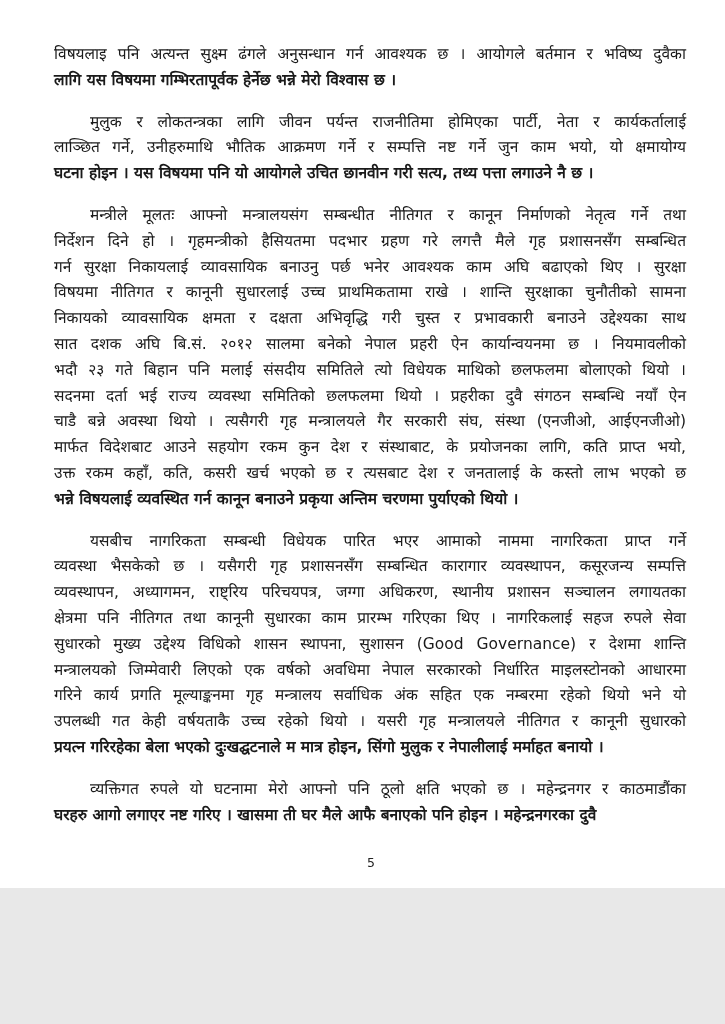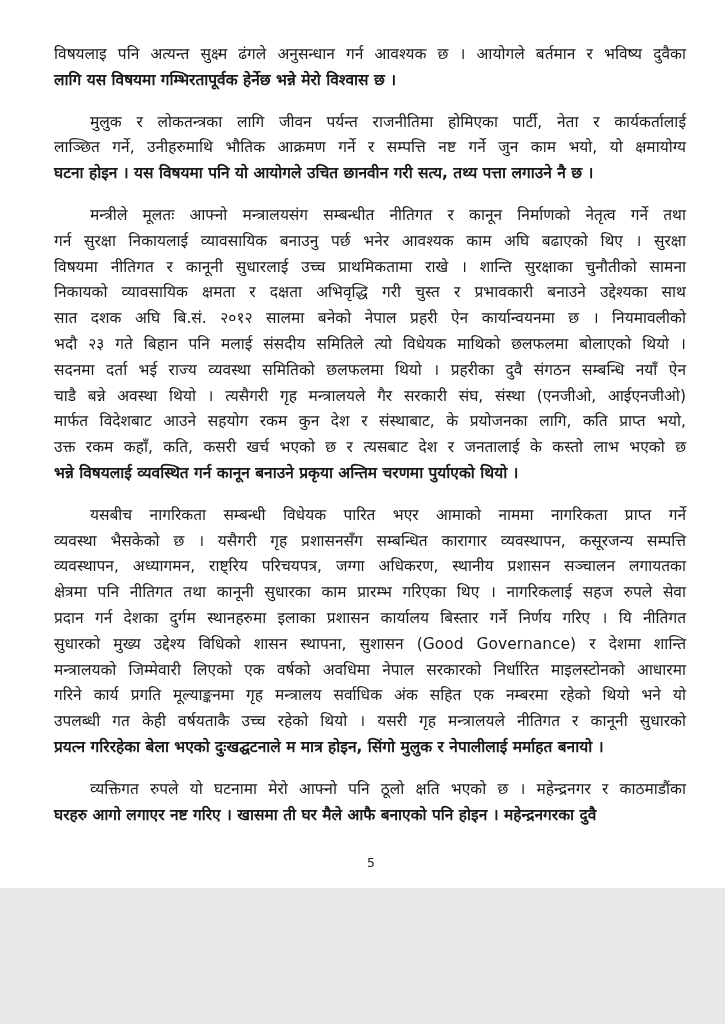--- a/index.html
+++ b/index.html
@@ -61,37 +61,37 @@
         <div class="line first">विषयलाइ पनि अत्यन्त सुक्ष्म ढंगले अनुसन्धान गर्न आवश्यक छ । आयोगले बर्तमान र भविष्य दुवैका</div>
         <div class="line last">लागि यस विषयमा गम्भिरतापूर्वक हेर्नेछ भन्ने मेरो विश्वास छ ।</div>
       </div>
       <div class="para indent">
         <div class="line first">मुलुक र लोकतन्त्रका लागि जीवन पर्यन्त राजनीतिमा होमिएका पार्टी, नेता र कार्यकर्तालाई</div>
         <div class="line">लाञ्छित गर्ने, उनीहरुमाथि भौतिक आक्रमण गर्ने र सम्पत्ति नष्ट गर्ने जुन काम भयो, यो क्षमायोग्य</div>
         <div class="line last">घटना होइन । यस विषयमा पनि यो आयोगले उचित छानवीन गरी सत्य, तथ्य पत्ता लगाउने नै छ ।</div>
       </div>
       <div class="para indent">
         <div class="line first">मन्त्रीले मूलतः आफ्नो मन्त्रालयसंग सम्बन्धीत नीतिगत र कानून निर्माणको नेतृत्व गर्ने तथा</div>
+        <div class="line">निर्देशन दिने हो । गृहमन्त्रीको हैसियतमा पदभार ग्रहण गरे लगत्तै मैले गृह प्रशासनसँग सम्बन्धित</div>
         <div class="line">गर्न सुरक्षा निकायलाई व्यावसायिक बनाउनु पर्छ भनेर आवश्यक काम अघि बढाएको थिए । सुरक्षा</div>
         <div class="line">विषयमा नीतिगत र कानूनी सुधारलाई उच्च प्राथमिकतामा राखे । शान्ति सुरक्षाका चुनौतीको सामना</div>
         <div class="line">निकायको व्यावसायिक क्षमता र दक्षता अभिवृद्धि गरी चुस्त र प्रभावकारी बनाउने उद्देश्यका साथ</div>
         <div class="line">सात दशक अघि बि.सं. २०१२ सालमा बनेको नेपाल प्रहरी ऐन कार्यान्वयनमा छ । नियमावलीको</div>
         <div class="line">भदौ २३ गते बिहान पनि मलाई संसदीय समितिले त्यो विधेयक माथिको छलफलमा बोलाएको थियो ।</div>
         <div class="line">सदनमा दर्ता भई राज्य व्यवस्था समितिको छलफलमा थियो । प्रहरीका दुवै संगठन सम्बन्धि नयाँ ऐन</div>
         <div class="line">चाडै बन्ने अवस्था थियो । त्यसैगरी गृह मन्त्रालयले गैर सरकारी संघ, संस्था (एनजीओ, आईएनजीओ)</div>
         <div class="line">मार्फत विदेशबाट आउने सहयोग रकम कुन देश र संस्थाबाट, के प्रयोजनका लागि, कति प्राप्त भयो,</div>
         <div class="line">उक्त रकम कहाँ, कति, कसरी खर्च भएको छ र त्यसबाट देश र जनतालाई के कस्तो लाभ भएको छ</div>
         <div class="line last">भन्ने विषयलाई व्यवस्थित गर्न कानून बनाउने प्रकृया अन्तिम चरणमा पुर्याएको थियो ।</div>
       </div>
       <div class="para indent">
         <div class="line first">यसबीच नागरिकता सम्बन्धी विधेयक पारित भएर आमाको नाममा नागरिकता प्राप्त गर्ने</div>
         <div class="line">व्यवस्था भैसकेको छ । यसैगरी गृह प्रशासनसँग सम्बन्धित कारागार व्यवस्थापन, कसूरजन्य सम्पत्ति</div>
         <div class="line">व्यवस्थापन, अध्यागमन, राष्ट्रिय परिचयपत्र, जग्गा अधिकरण, स्थानीय प्रशासन सञ्चालन लगायतका</div>
         <div class="line">क्षेत्रमा पनि नीतिगत तथा कानूनी सुधारका काम प्रारम्भ गरिएका थिए । नागरिकलाई सहज रुपले सेवा</div>
-        <div class="line">प्रदान गर्न देशका दुर्गम स्थानहरुमा इलाका प्रशासन कार्यालय बिस्तार गर्ने निर्णय गरिए । यि नीतिगत</div>
         <div class="line">सुधारको मुख्य उद्देश्य विधिको शासन स्थापना, सुशासन (Good Governance) र देशमा शान्ति</div>
         <div class="line">मन्त्रालयको जिम्मेवारी लिएको एक वर्षको अवधिमा नेपाल सरकारको निर्धारित माइलस्टोनको आधारमा</div>
         <div class="line">गरिने कार्य प्रगति मूल्याङ्कनमा गृह मन्त्रालय सर्वाधिक अंक सहित एक नम्बरमा रहेको थियो भने यो</div>
         <div class="line">उपलब्धी गत केही वर्षयताकै उच्च रहेको थियो । यसरी गृह मन्त्रालयले नीतिगत र कानूनी सुधारको</div>
         <div class="line last">प्रयत्न गरिरहेका बेला भएको दुःखद्घटनाले म मात्र होइन, सिंगो मुलुक र नेपालीलाई मर्माहत बनायो ।</div>
       </div>
       <div class="para indent">
         <div class="line first">व्यक्तिगत रुपले यो घटनामा मेरो आफ्नो पनि ठूलो क्षति भएको छ । महेन्द्रनगर र काठमाडौंका</div>
         <div class="line last">घरहरु आगो लगाएर नष्ट गरिए । खासमा ती घर मैले आफै बनाएको पनि होइन । महेन्द्रनगरका दुवै</div>
       </div>

